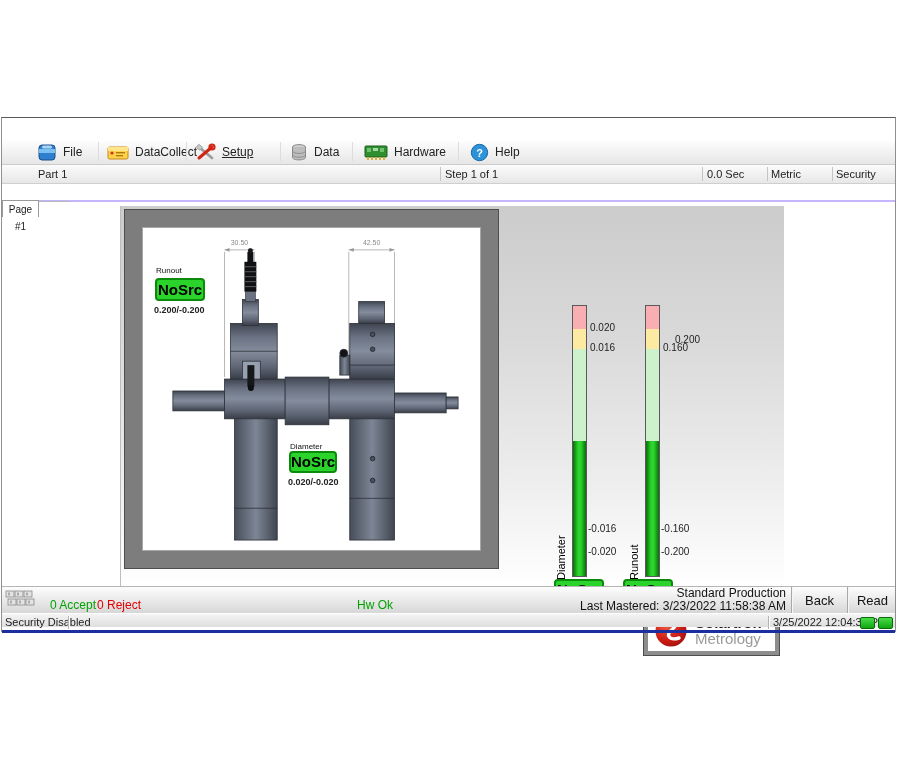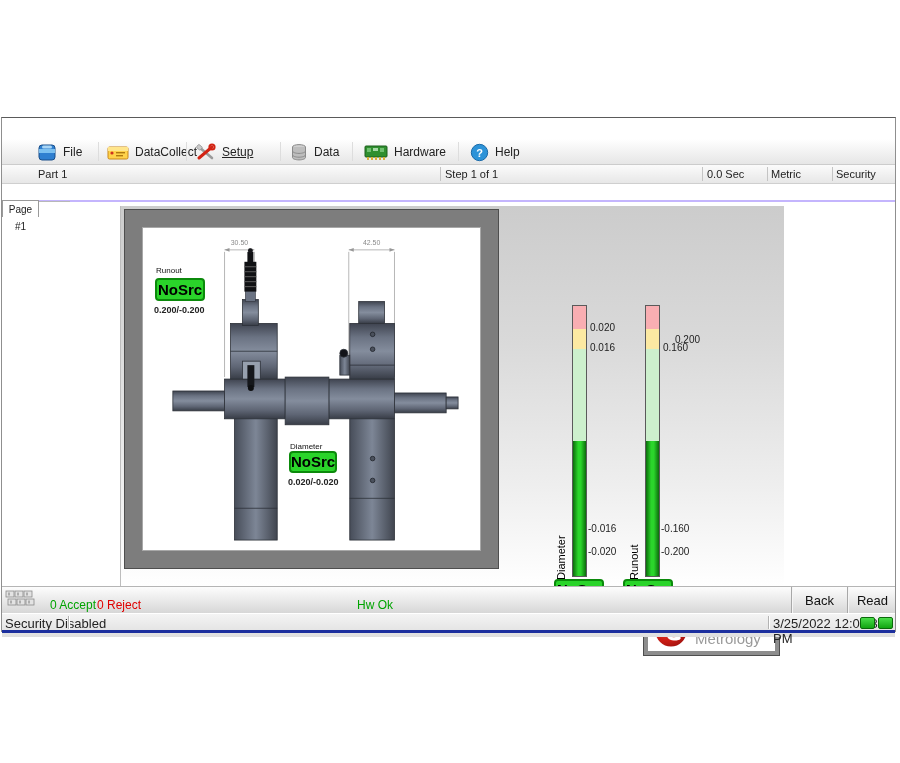--- a/index.html
+++ b/index.html
@@ -54,23 +54,23 @@
   .logo-line2{font-size:15px;color:#9a9a9a;line-height:15px;}
   
   .actionbar{position:absolute;left:0;top:468px;width:100%;height:27px;
              background:linear-gradient(180deg,#fdfdfd,#d7d7d7);border-top:1px solid #b5b5b5;box-sizing:border-box;}
   .ab-sep{position:absolute;top:0;width:1px;height:27px;background:#a8a8a8;box-shadow:1px 0 0 #f5f5f5;}
   .ab-btn{position:absolute;top:0;height:27px;line-height:27px;text-align:center;font-size:13px;color:#111;cursor:default;}
   .green-text{color:#00a400;font-size:12px;margin-left:10px;}
   .red-text{color:#e00000;font-size:12px;}
   .prod{position:absolute;right:109px;text-align:right;font-size:12px;color:#111;line-height:13px;}
   
-  .statusbar{position:absolute;left:0;top:495px;width:100%;height:24px;
+  .statusbar{position:absolute;left:0;top:495px;width:100%;height:14px;
              background:linear-gradient(180deg,#f4f4f4,#dedede);border-top:1px solid #ffffff;
-             box-sizing:border-box;font-size:13px;color:#222;}
+             box-sizing:border-box;font-size:11px;color:#222;}
   .sb-sep{position:absolute;top:2px;width:1px;height:13px;background:#b3b3b3;box-shadow:1px 0 0 #ffffff;}
   .indicator{position:absolute;top:3px;width:15px;height:12px;border:1px solid #0a6a0a;border-radius:2px;
              background:linear-gradient(180deg,#49dd49,#12a512);box-sizing:border-box;}
   .bottomline{position:absolute;left:0;top:512px;width:100%;height:3px;background:#1c2f9e;}
 </style>
 </head>
 <body>
 
 <div class="page">
   <div class="window">
@@ -315,20 +315,24 @@
             <line x1="13" y1="2.5" x2="13" y2="5.5"></line>
             <line x1="22" y1="2.5" x2="22" y2="5.5"></line>
             <line x1="6" y1="10.5" x2="6" y2="13.5"></line>
             <line x1="15" y1="10.5" x2="15" y2="13.5"></line>
             <line x1="24" y1="10.5" x2="24" y2="13.5"></line>
           </g>
       </svg>
       <span class="abs green-text" style="left:38px;top:11px;">0 Accept</span>
       <span class="abs red-text" style="left:95px;top:11px;">0 Reject</span>
       <span class="abs green-text" style="left:345px;top:11px;width:125px;text-align:left;">Hw Ok</span>
+      <div class="prod">
+        <div style="top:1px;">Standard Production</div>
+        <div>Last Mastered: 3/23/2022 11:58:38 AM</div>
+      </div>
       <div class="ab-sep" style="left:789px;"></div>
       <div class="ab-btn" style="left:790px;width:55px;">Back</div>
       <div class="ab-sep" style="left:845px;"></div>
       <div class="ab-btn" style="left:846px;width:49px;">Read</div>
     </div>
 
     <div class="statusbar">
       <span class="abs" style="left:3px;top:2px;">Security Disabled</span>
       <div class="sb-sep" style="left:66px;"></div>
       <div class="sb-sep" style="left:766px;"></div>

